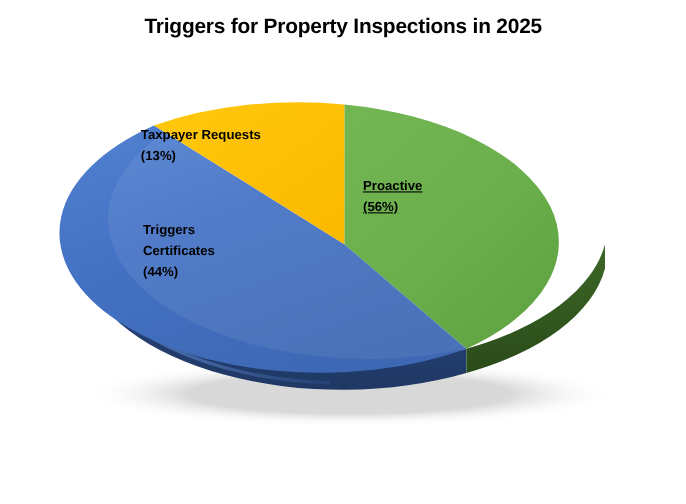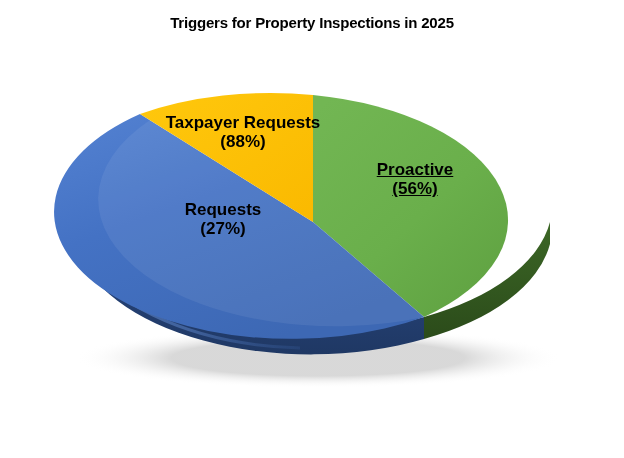--- a/index.html
+++ b/index.html
@@ -22,35 +22,34 @@
     width: 624px;
     height: 458px;
     background: #FFFFFF;
   }
   #chart-title {
     position: absolute;
     left: 0;
     top: 14px;
     width: 624px;
     text-align: center;
-    font-size: 15px;
+    font-size: 19px;
     font-weight: bold;
     color: #000000;
     letter-spacing: -0.2px;
     font-family: "Liberation Sans", sans-serif;
   }
   #pie-svg {
     position: absolute;
     left: 0;
     top: 0;
   }
   .slice-label {
     position: absolute;
-    text-align: center;
-    font-size: 17px;
+    font-size: 12px;
     font-weight: bold;
     color: #000000;
     line-height: 19px;
     font-family: "Liberation Sans", sans-serif;
     white-space: nowrap;
   }
   #label-proactive {
     left: 330px;
     top: 160px;
     width: 170px;
@@ -139,22 +138,23 @@
 
     <path fill="#ffffff" opacity="0.07" d="M 313,222 L 424,317 A 237,127 0 0 1 150,120 Z"></path>
   </svg>
 
   <div class="slice-label" id="label-proactive">
     <span class="label-line">Proactive</span>
     <span class="label-line">(56%)</span>
   </div>
 
   <div class="slice-label" id="label-planning">
-    <span class="label-line">Requests</span>
-    <span class="label-line">(27%)</span>
+    <span class="label-line">Triggers</span>
+    <span class="label-line">Certificates</span>
+    <span class="label-line">(44%)</span>
   </div>
 
   <div class="slice-label" id="label-taxpayer">
     <span class="label-line">Taxpayer Requests</span>
-    <span class="label-line">(88%)</span>
+    <span class="label-line">(13%)</span>
   </div>
 
 </div>
 
 </body></html>

